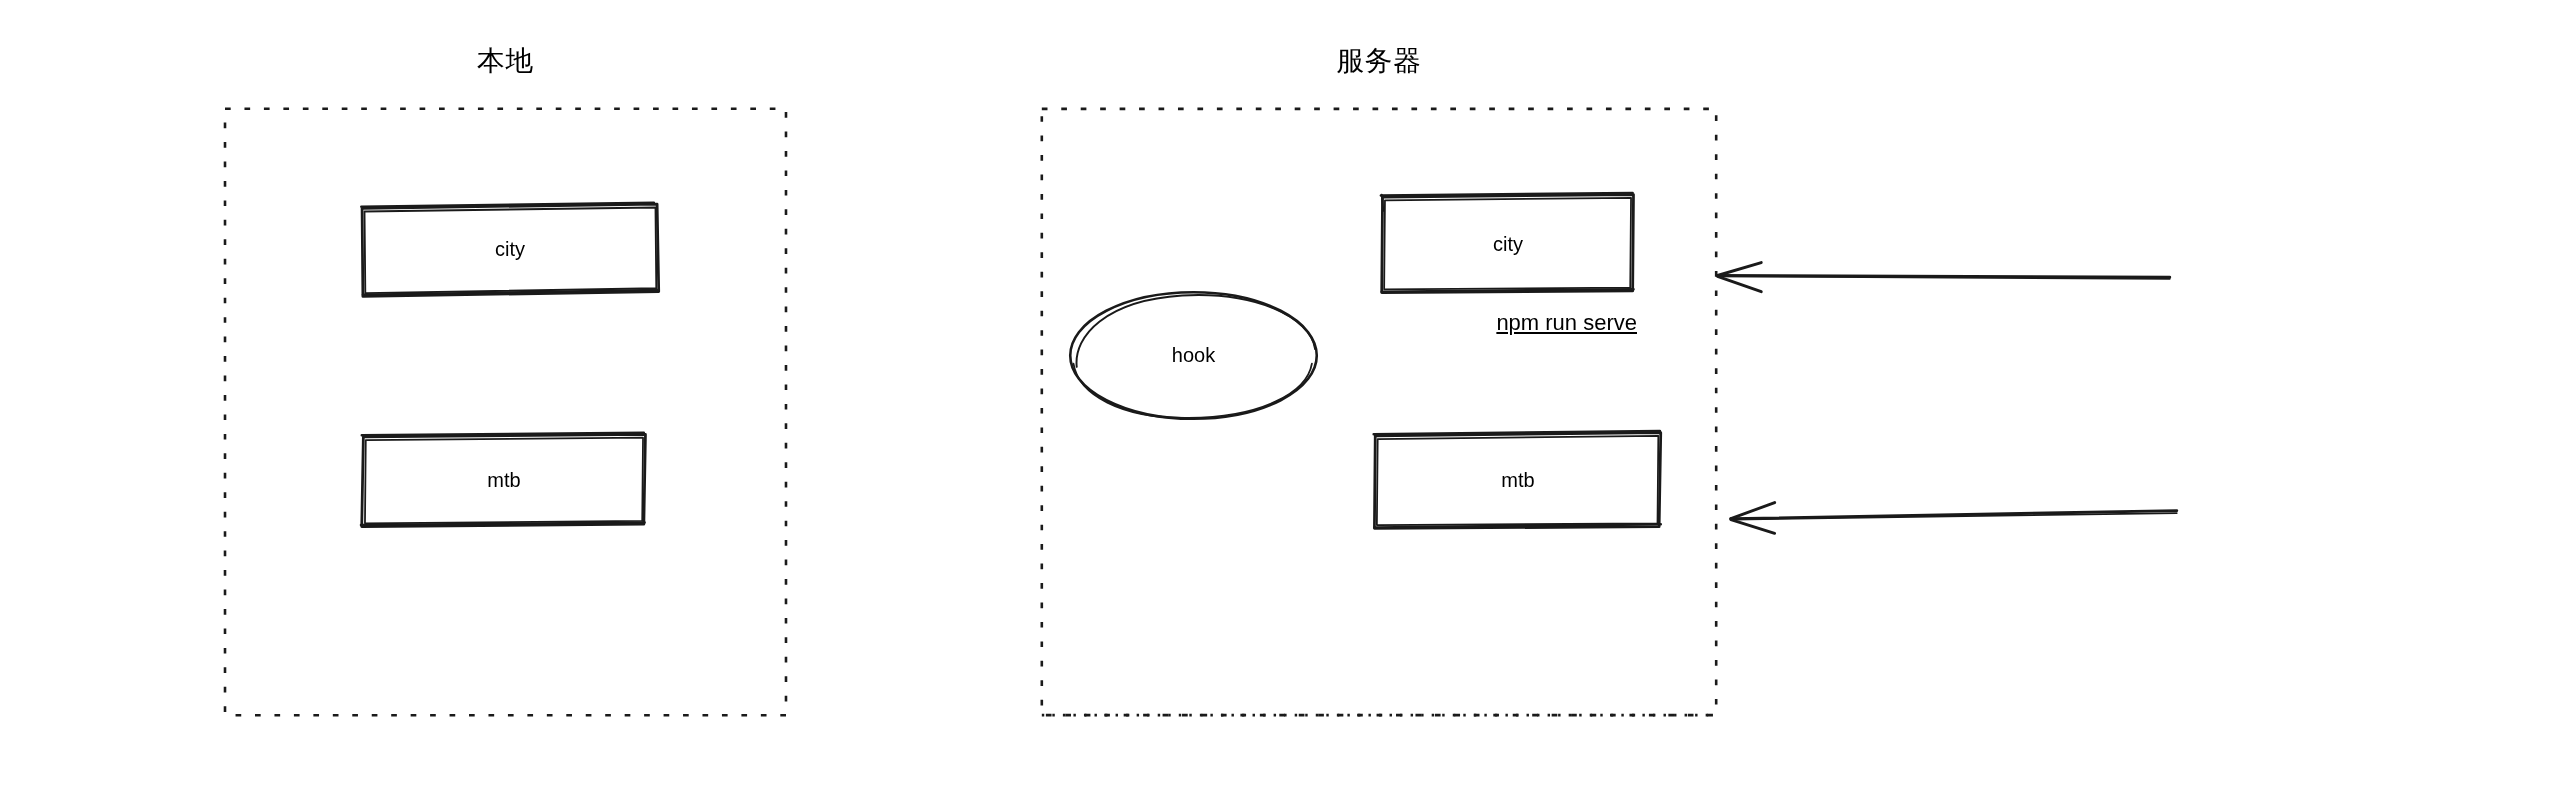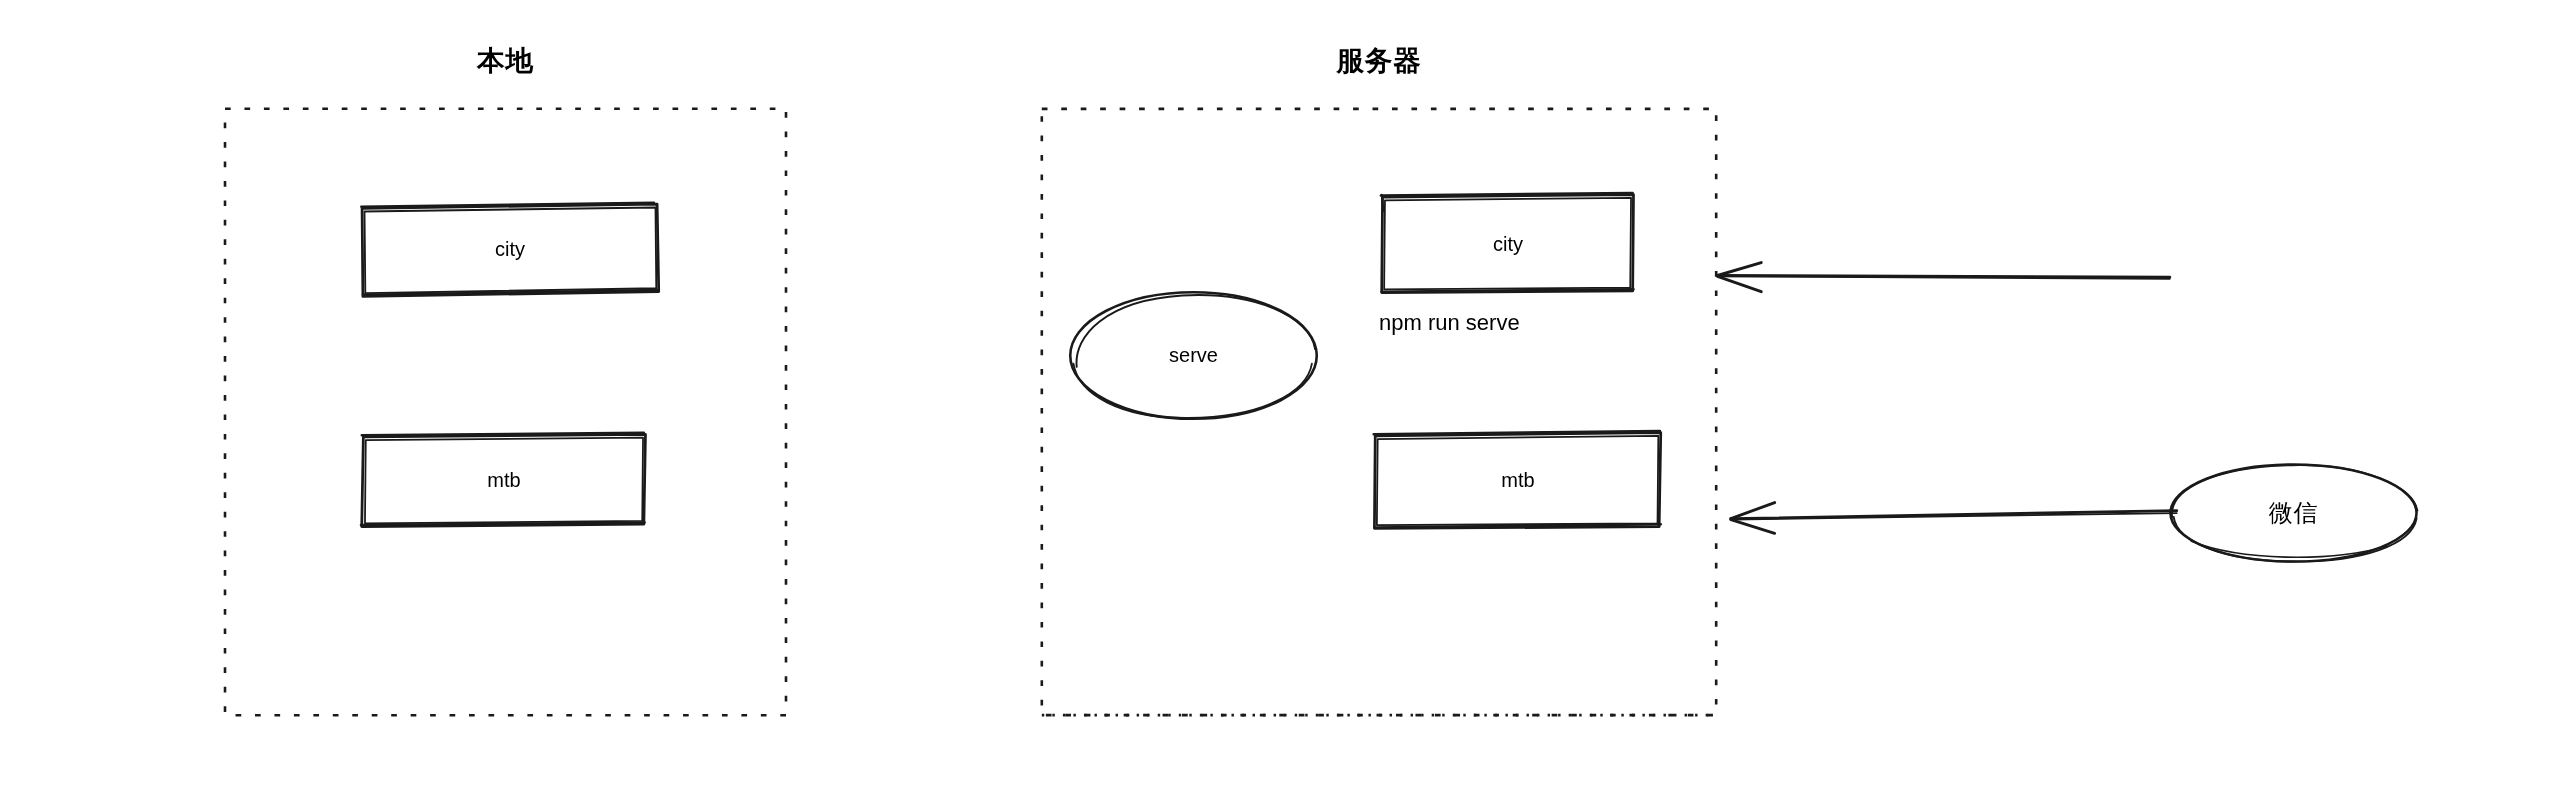--- a/index.html
+++ b/index.html
@@ -14,21 +14,21 @@
   #canvas {
     position: relative;
     width: 2576px;
     height: 805px;
     background: #ffffff;
     overflow: hidden;
   }
   .stage-title {
     position: absolute;
     font-size: 27.6px;
-    font-weight: 700;
+    font-weight: 400;
     color: #000000;
     text-align: center;
     white-space: nowrap;
     letter-spacing: 0.8px;
   }
   #local-title  { left: 224px;  top: 42px;  width: 563px; }
   #server-title { left: 1041px; top: 42px;  width: 676px; }
 
   .zone {
     position: absolute;
@@ -59,21 +59,22 @@
     pointer-events: none;
     white-space: nowrap;
   }
   .shape.cjk .label { font-size: 24px; letter-spacing: 0.8px; }
 
   .caption {
     position: absolute;
     font-size: 22px;
     color: #000000;
     white-space: nowrap;
-    text-align: left;
+    text-align: right;
+    text-decoration: underline;
   }
 
   
   #local-city-box { left: 359px;  top: 201px; width: 302px; height: 97px; }
   #local-mtb-box  { left: 359px;  top: 432px; width: 290px; height: 97px; }
 
   
   #server-city-box { left: 1379px; top: 193px; width: 258px; height: 102px; }
   #server-mtb-box  { left: 1372px; top: 430px; width: 292px; height: 101px; }
 
@@ -139,21 +140,21 @@
   </div>
 
   <div class="shape" id="hook-ellipse">
     <svg width="253" height="133" viewBox="0 0 312 164">
       <g fill="none" stroke="#1a1a1a" stroke-width="3.2" stroke-linecap="round">
         <ellipse cx="156" cy="82" rx="152" ry="78"></ellipse>
         <path d="M12 96 C8 58 48 14 142 8 C232 3 300 34 306 74" stroke-width="2.4"></path>
         <path d="M302 92 C296 128 240 158 150 159 C66 160 14 130 8 92" stroke-width="2.2"></path>
       </g>
     </svg>
-    <div class="label">serve</div>
+    <div class="label">hook</div>
   </div>
 
   <div class="shape" id="server-city-box">
     <svg width="258" height="102" viewBox="0 0 318 126">
       <g fill="none" stroke="#1a1a1a" stroke-width="3.4" stroke-linecap="round" stroke-linejoin="round">
         <path d="M4 5 L314 2 L313 121 L3 123 Z"></path>
         <path d="M7 9 L311 6 L310 117 L6 119 Z" stroke-width="2.2"></path>
         <path d="M2 3 L313 0" stroke-width="3"></path>
         <path d="M3 122 L314 119" stroke-width="3.2"></path>
         <path d="M3 2 L5 22" stroke-width="2.4"></path>
@@ -191,26 +192,15 @@
       <g fill="none" stroke="#1a1a1a" stroke-width="3.6" stroke-linecap="round" stroke-linejoin="round">
         <path d="M556 34 L6 44"></path>
         <path d="M556 37 L8 45" stroke-width="2.2"></path>
         <path d="M6 44 L60 24"></path>
         <path d="M6 45 L60 62"></path>
       </g>
     </svg>
   </div>
 
 
-  <div class="shape cjk" id="wechat-bubble">
-    <svg width="253" height="102" viewBox="0 0 312 126">
-      <g fill="none" stroke="#1a1a1a" stroke-width="3.2" stroke-linecap="round">
-        <ellipse cx="156" cy="63" rx="152" ry="60"></ellipse>
-        <path d="M6 68 C2 34 58 6 154 4 C242 2 304 30 309 60" stroke-width="2.4"></path>
-        <path d="M308 70 C302 102 242 124 154 123 C68 122 12 98 8 68" stroke-width="2.4"></path>
-        <path d="M30 98 C90 122 200 124 272 104" stroke-width="2"></path>
-      </g>
-    </svg>
-    <div class="label">微信</div>
-  </div>
 
 </div>
 
 
 </body></html>

